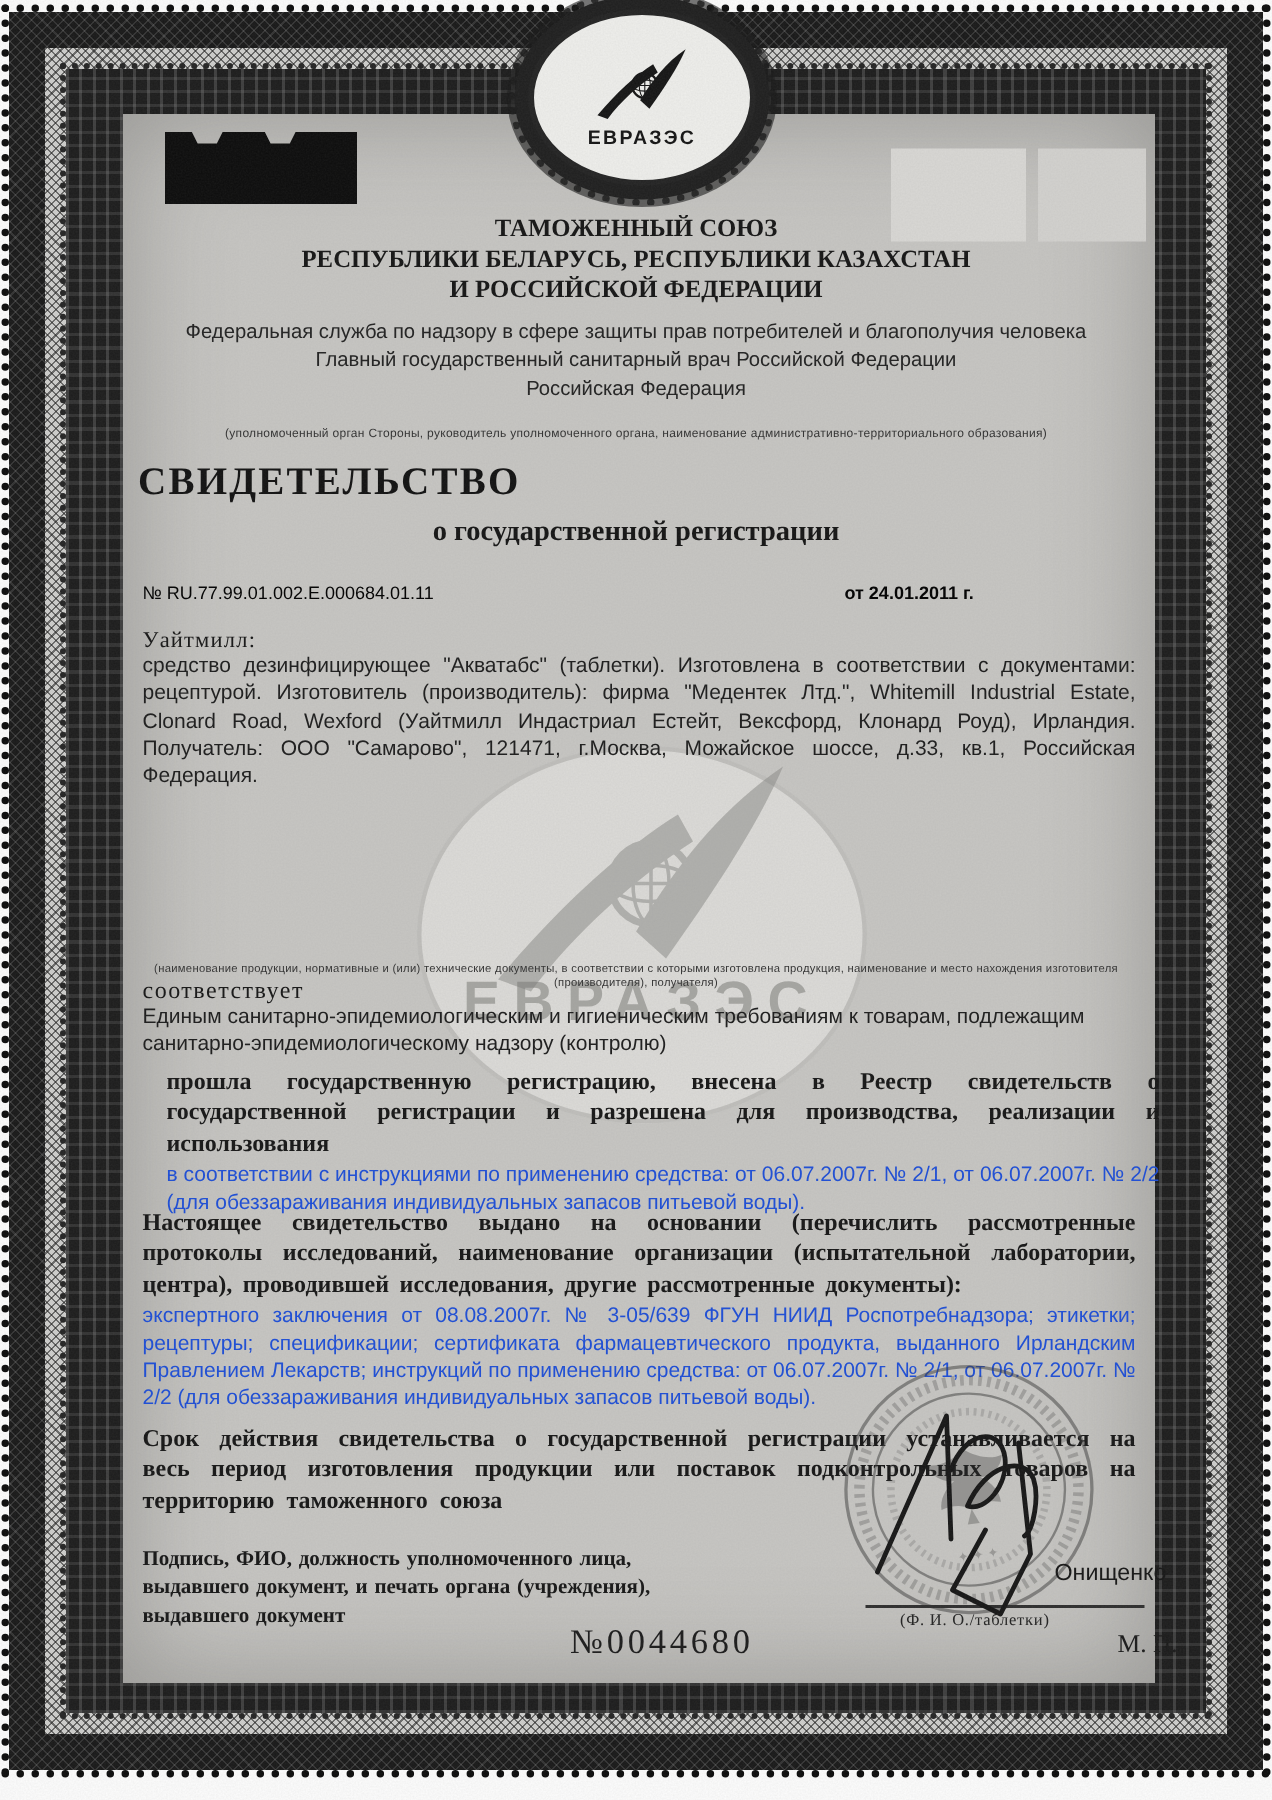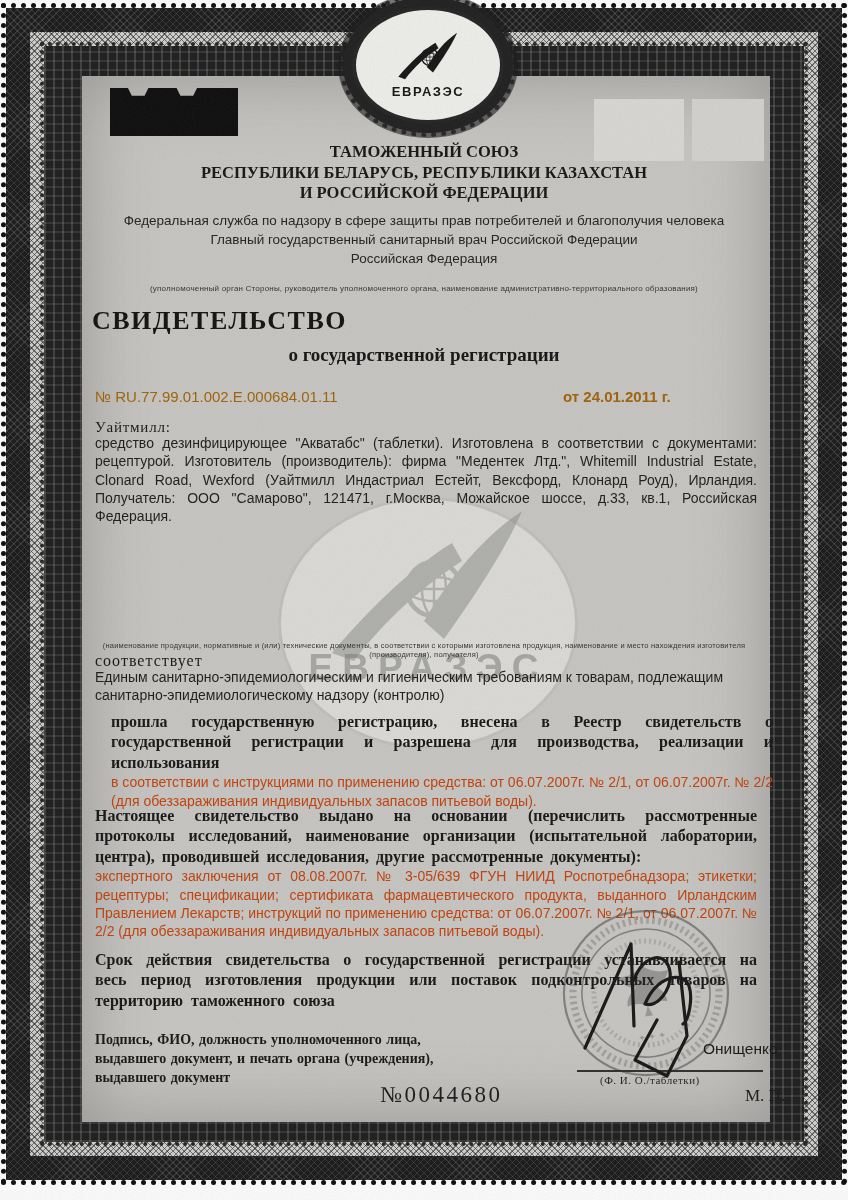--- a/index.html
+++ b/index.html
@@ -45,34 +45,34 @@
   .content{position:absolute;inset:0;z-index:2;}
   .hdr{position:absolute;left:92px;top:142px;width:664px;text-align:center;}
   .hdr-union{font-family:"Liberation Serif",serif;font-weight:bold;font-size:16.5px;line-height:1.25;color:#151515;}
   .hdr-agency{font-size:13.5px;line-height:1.42;color:#222;margin-top:7px;}
   .fine{position:absolute;left:92px;width:664px;text-align:center;font-size:8px;color:#333;letter-spacing:.2px;}
   .fine-top{top:284px;}
   .title-main{position:absolute;left:92px;top:306px;width:664px;text-align:left;
       font-family:"Liberation Serif",serif;font-weight:bold;font-size:26px;letter-spacing:1.5px;color:#111;}
   .title-sub{position:absolute;left:92px;top:344px;width:664px;text-align:center;
       font-family:"Liberation Serif",serif;font-weight:bold;font-size:19px;color:#141414;}
-  .numrow{position:absolute;left:95px;top:388px;width:662px;font-size:15px;color:#a16207;}
+  .numrow{position:absolute;left:95px;top:388px;width:662px;font-size:12px;color:#000000;}
   .numrow .date{position:absolute;left:468px;top:0;font-weight:bold;}
   .prod-label{position:absolute;left:95px;top:419px;font-family:"Liberation Serif",serif;
       font-size:15px;letter-spacing:.8px;color:#161616;}
   .prod-desc{position:absolute;left:95px;top:434px;width:662px;font-size:14px;line-height:1.31;
       text-align:justify;color:#1c1c1c;}
   .fine-mid{top:641px;font-size:7.5px;}
   .sootv{position:absolute;left:95px;top:652px;font-family:"Liberation Serif",serif;font-size:16px;
       letter-spacing:1px;color:#161616;}
   .edinym{position:absolute;left:95px;top:668px;width:662px;font-size:14px;line-height:1.32;color:#1c1c1c;}
   .block{position:absolute;left:95px;width:662px;}
   .serif-par{font-family:"Liberation Serif",serif;font-weight:bold;font-size:16px;line-height:1.28;
       text-align:justify;color:#161616;}
-  .sans-par{font-size:14px;line-height:1.31;text-align:justify;color:#c2410c;}
+  .sans-par{font-size:14px;line-height:1.31;text-align:justify;color:#1d4ed8;}
   .blk-reg{top:712px;margin-left:16px;}
   .blk-reg .serif-par{word-spacing:5px;}
   .blk-basis{top:806px;}
   .blk-basis .serif-par{word-spacing:3px;}
   .blk-srok{top:950px;width:662px;}
   .blk-srok .serif-par{word-spacing:4px;}
   .blk-podpis{top:1030px;width:398px;}
   .blk-podpis .serif-par{font-size:14px;line-height:1.36;word-spacing:1px;text-align:left;}
   .blank-number{position:absolute;left:380px;top:1082px;font-family:"Liberation Serif",serif;
       font-size:23px;letter-spacing:2.5px;color:#1b1b1b;}

